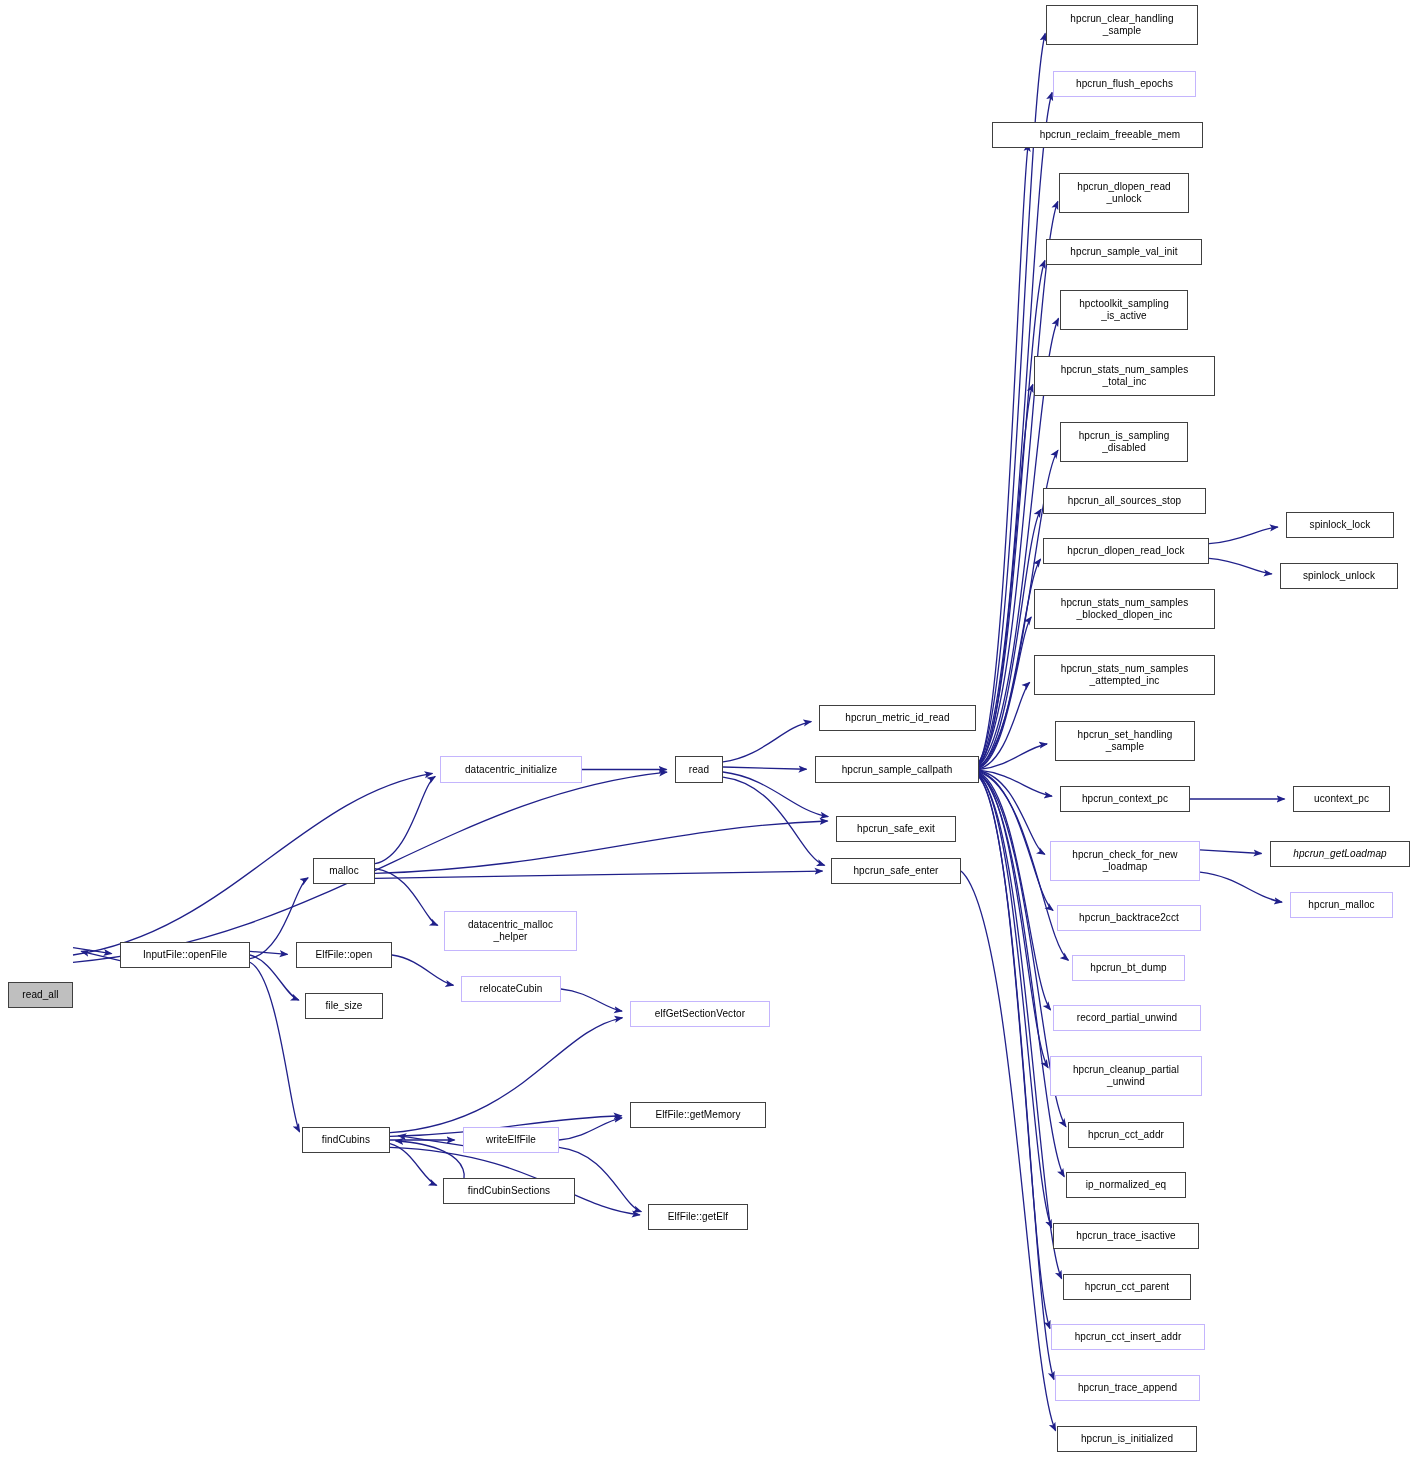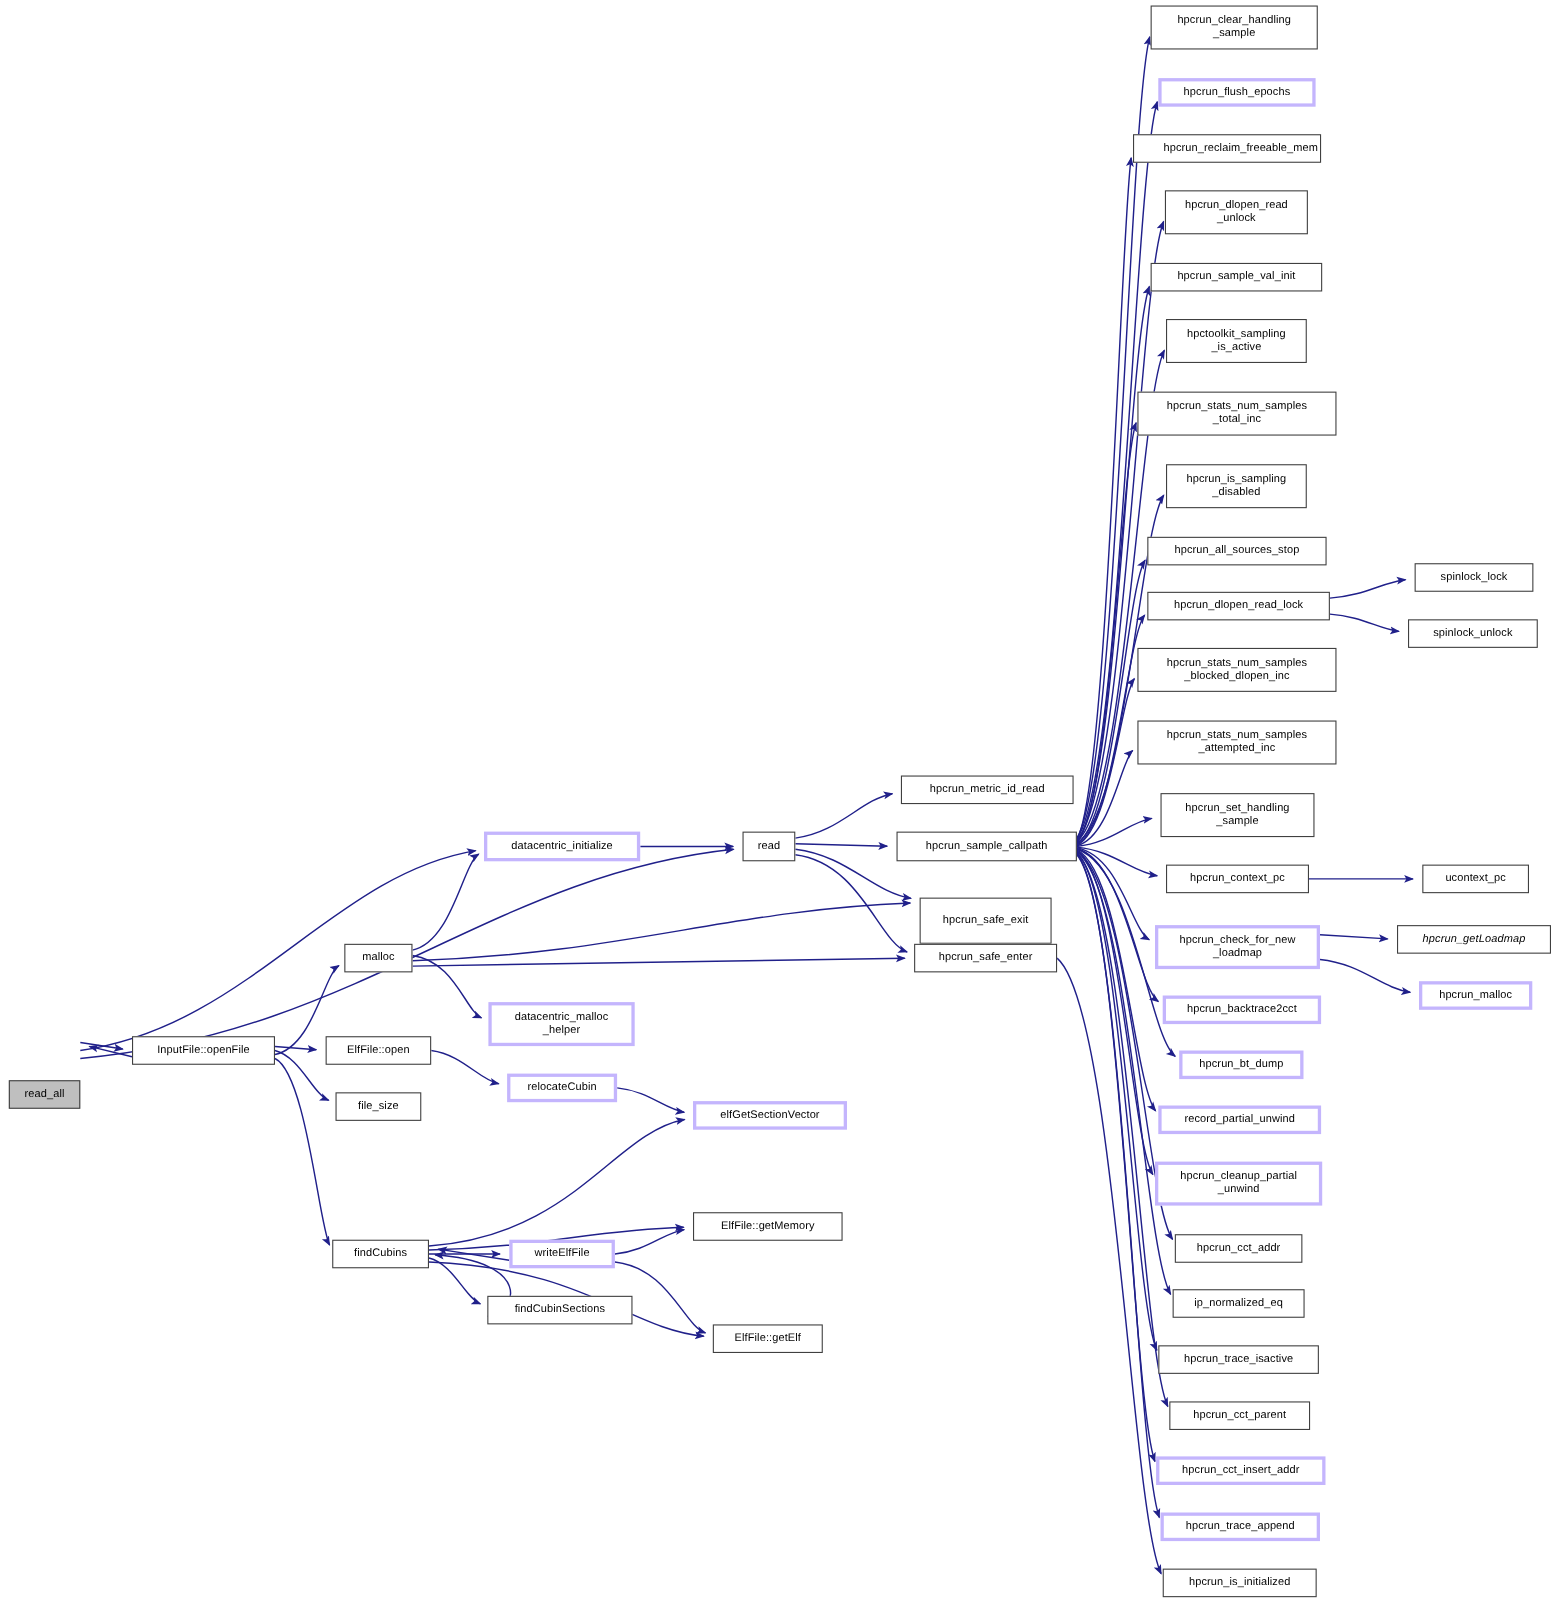--- a/index.html
+++ b/index.html
@@ -2,21 +2,21 @@
 <html><head>
 <meta charset="utf-8">
 <style>
   html,body{margin:0;padding:0;background:#ffffff;}
   body{font-family:"Liberation Sans", sans-serif;}
   #graph{position:relative;width:1416px;height:1458px;background:#fff;}
   svg{position:absolute;left:0;top:0;width:1416px;height:1458px;}
   .nodebox{position:absolute;box-sizing:border-box;display:flex;align-items:center;
     justify-content:center;text-align:center;background:#ffffff;border:1px solid #404040;
     font-size:10px;color:#000;line-height:1.18;letter-spacing:0.1px;white-space:pre-line;}
-  .nodebox.red{border:3px solid #c4b5fd;}
+  .nodebox.red{border:1px solid #c4b5fd;}
   .nodebox.root{background:#bfbfbf;border:1px solid #404040;}
 </style>
 </head>
 <body>
 
 <div id="graph">
   <svg id="edges" viewBox="0 0 1416 1458">
     <defs>
       <marker id="arrow" markerWidth="9" markerHeight="9" refX="8" refY="4.2" orient="auto" markerUnits="userSpaceOnUse">
         <path d="M0,0.6 L9,4.2 L0,7.8 L2,4.2 Z" fill="#20208a"></path>
@@ -96,26 +96,26 @@
       <div class="nodebox red" style="left: 461px; top: 976px; width: 100px; height: 26px;">relocateCubin</div>
       <div class="nodebox red" style="left: 630px; top: 1001px; width: 140px; height: 26px;">elfGetSectionVector</div>
       <div class="nodebox" style="left: 302px; top: 1127px; width: 88px; height: 26px;">findCubins</div>
       <div class="nodebox red" style="left: 463px; top: 1127px; width: 96px; height: 26px;">writeElfFile</div>
       <div class="nodebox" style="left: 443px; top: 1178px; width: 132px; height: 26px;">findCubinSections</div>
       <div class="nodebox" style="left: 630px; top: 1102px; width: 136px; height: 26px;">ElfFile::getMemory</div>
       <div class="nodebox" style="left: 648px; top: 1204px; width: 100px; height: 26px;">ElfFile::getElf</div>
       <div class="nodebox" style="left: 675px; top: 756px; width: 48px; height: 27px;">read</div>
       <div class="nodebox" style="left: 819px; top: 705px; width: 157px; height: 26px;">hpcrun_metric_id_read</div>
       <div class="nodebox" style="left: 815px; top: 756px; width: 164px; height: 27px;">hpcrun_sample_callpath</div>
-      <div class="nodebox" style="left: 836px; top: 816px; width: 120px; height: 42px;">hpcrun_safe_exit</div>
+      <div class="nodebox" style="left: 836px; top: 816px; width: 120px; height: 26px;">hpcrun_safe_exit</div>
       <div class="nodebox" style="left: 831px; top: 858px; width: 130px; height: 26px;">hpcrun_safe_enter</div>
       <div class="nodebox" style="left: 1046px; top: 5px; width: 152px; height: 40px;">hpcrun_clear_handling
 _sample</div>
       <div class="nodebox red" style="left: 1053px; top: 71px; width: 143px; height: 26px;">hpcrun_flush_epochs</div>
-      <div class="nodebox" style="left: 1030px; top: 122px; width: 171px; height: 26px; padding-left: 25px;">hpcrun_reclaim_freeable_mem</div>
+      <div class="nodebox" style="left: 992px; top: 122px; width: 211px; height: 26px; padding-left: 25px;">hpcrun_reclaim_freeable_mem</div>
       <div class="nodebox" style="left: 1059px; top: 173px; width: 130px; height: 40px;">hpcrun_dlopen_read
 _unlock</div>
       <div class="nodebox" style="left: 1046px; top: 239px; width: 156px; height: 26px;">hpcrun_sample_val_init</div>
       <div class="nodebox" style="left: 1060px; top: 290px; width: 128px; height: 40px;">hpctoolkit_sampling
 _is_active</div>
       <div class="nodebox" style="left: 1034px; top: 356px; width: 181px; height: 40px;">hpcrun_stats_num_samples
 _total_inc</div>
       <div class="nodebox" style="left: 1060px; top: 422px; width: 128px; height: 40px;">hpcrun_is_sampling
 _disabled</div>
       <div class="nodebox" style="left: 1043px; top: 488px; width: 163px; height: 26px;">hpcrun_all_sources_stop</div>

